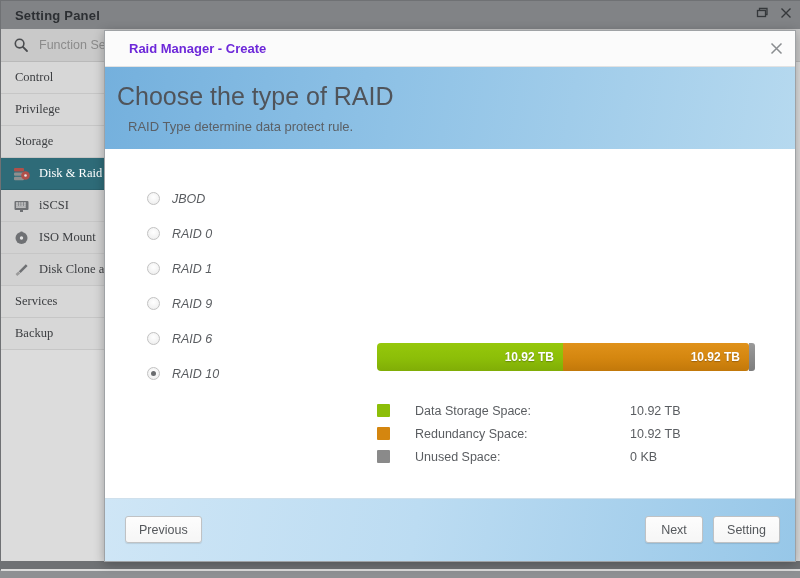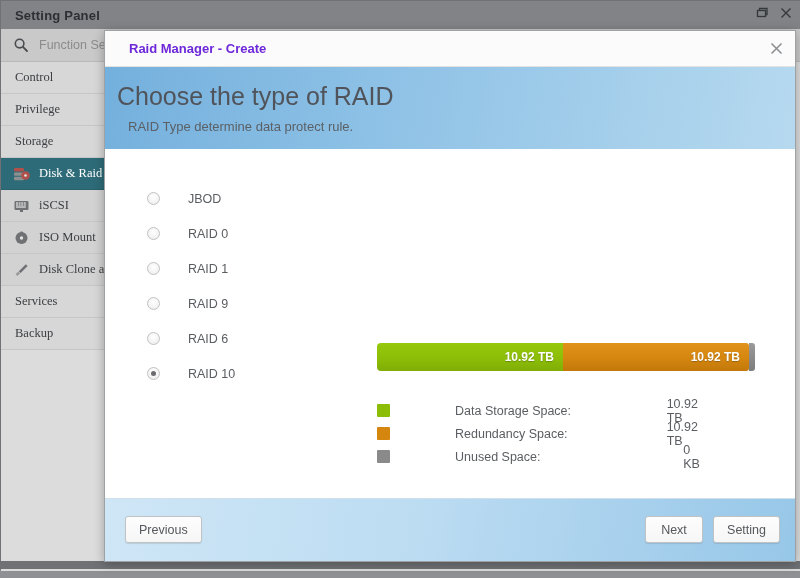--- a/index.html
+++ b/index.html
@@ -88,42 +88,42 @@
   .radio-row{display:flex;align-items:center;height:35px;cursor:pointer;}
   .radio{
     width:13px;height:13px;border-radius:50%;box-sizing:border-box;
     border:1px solid #c2c2c2;background:radial-gradient(circle at 50% 38%,#ffffff 0%,#f3f3f3 60%,#e9e9e9 100%);
     flex:none;position:relative;
   }
   .radio.checked::after{
     content:"";position:absolute;left:3px;top:3px;width:5px;height:5px;border-radius:50%;
     background:#6a6c6f;
   }
-  .radio-label{margin-left:28px;font-size:12.5px;color:#5a5d61;}
+  .radio-label{margin-left:12px;font-size:12.5px;color:#5a5d61;font-style:italic;}
 
   
   .space-bar{
     position:absolute;left:272px;top:194px;width:278px;height:28px;
   }
   .bar{
     position:absolute;top:0;height:28px;box-sizing:border-box;
     display:flex;align-items:center;justify-content:flex-end;
     font-size:12px;font-weight:bold;color:#fff;
   }
   .bar span{padding-right:9px;text-shadow:0 1px 1px rgba(0,0,0,.25);}
   .bar-data{left:0;width:186px;background:linear-gradient(180deg,#96c80b 0%,#8cbe08 55%,#80ad06 100%);
     border-radius:4px 0 0 4px;}
   .bar-red{left:186px;width:186px;background:linear-gradient(180deg,#e0921a 0%,#d4860f 55%,#c2780a 100%);
     border-radius:0 3px 3px 0;}
   .bar-unused{left:372px;width:6px;background:linear-gradient(180deg,#9a9a9a 0%,#8a8a8a 55%,#7d7d7d 100%);
     border-radius:0 3px 3px 0;}
 
   
   .legend{position:absolute;left:272px;top:250px;width:330px;}
-  .leg-row{display:flex;align-items:center;height:23px;gap:40px;}
+  .leg-row{display:flex;align-items:center;height:23px;}
   .leg-sw{width:13px;height:13px;flex:none;border-radius:1px;}
   .leg-name{margin-left:25px;font-size:12.5px;color:#5a5d61;width:215px;}
   .leg-val{font-size:12.5px;color:#5a5d61;}
 
   .note{
     position:absolute;left:272px;top:347px;width:420px;text-align:center;
     font-size:12.5px;color:#7a7d81;
   }
 
   .dlg-footer{

